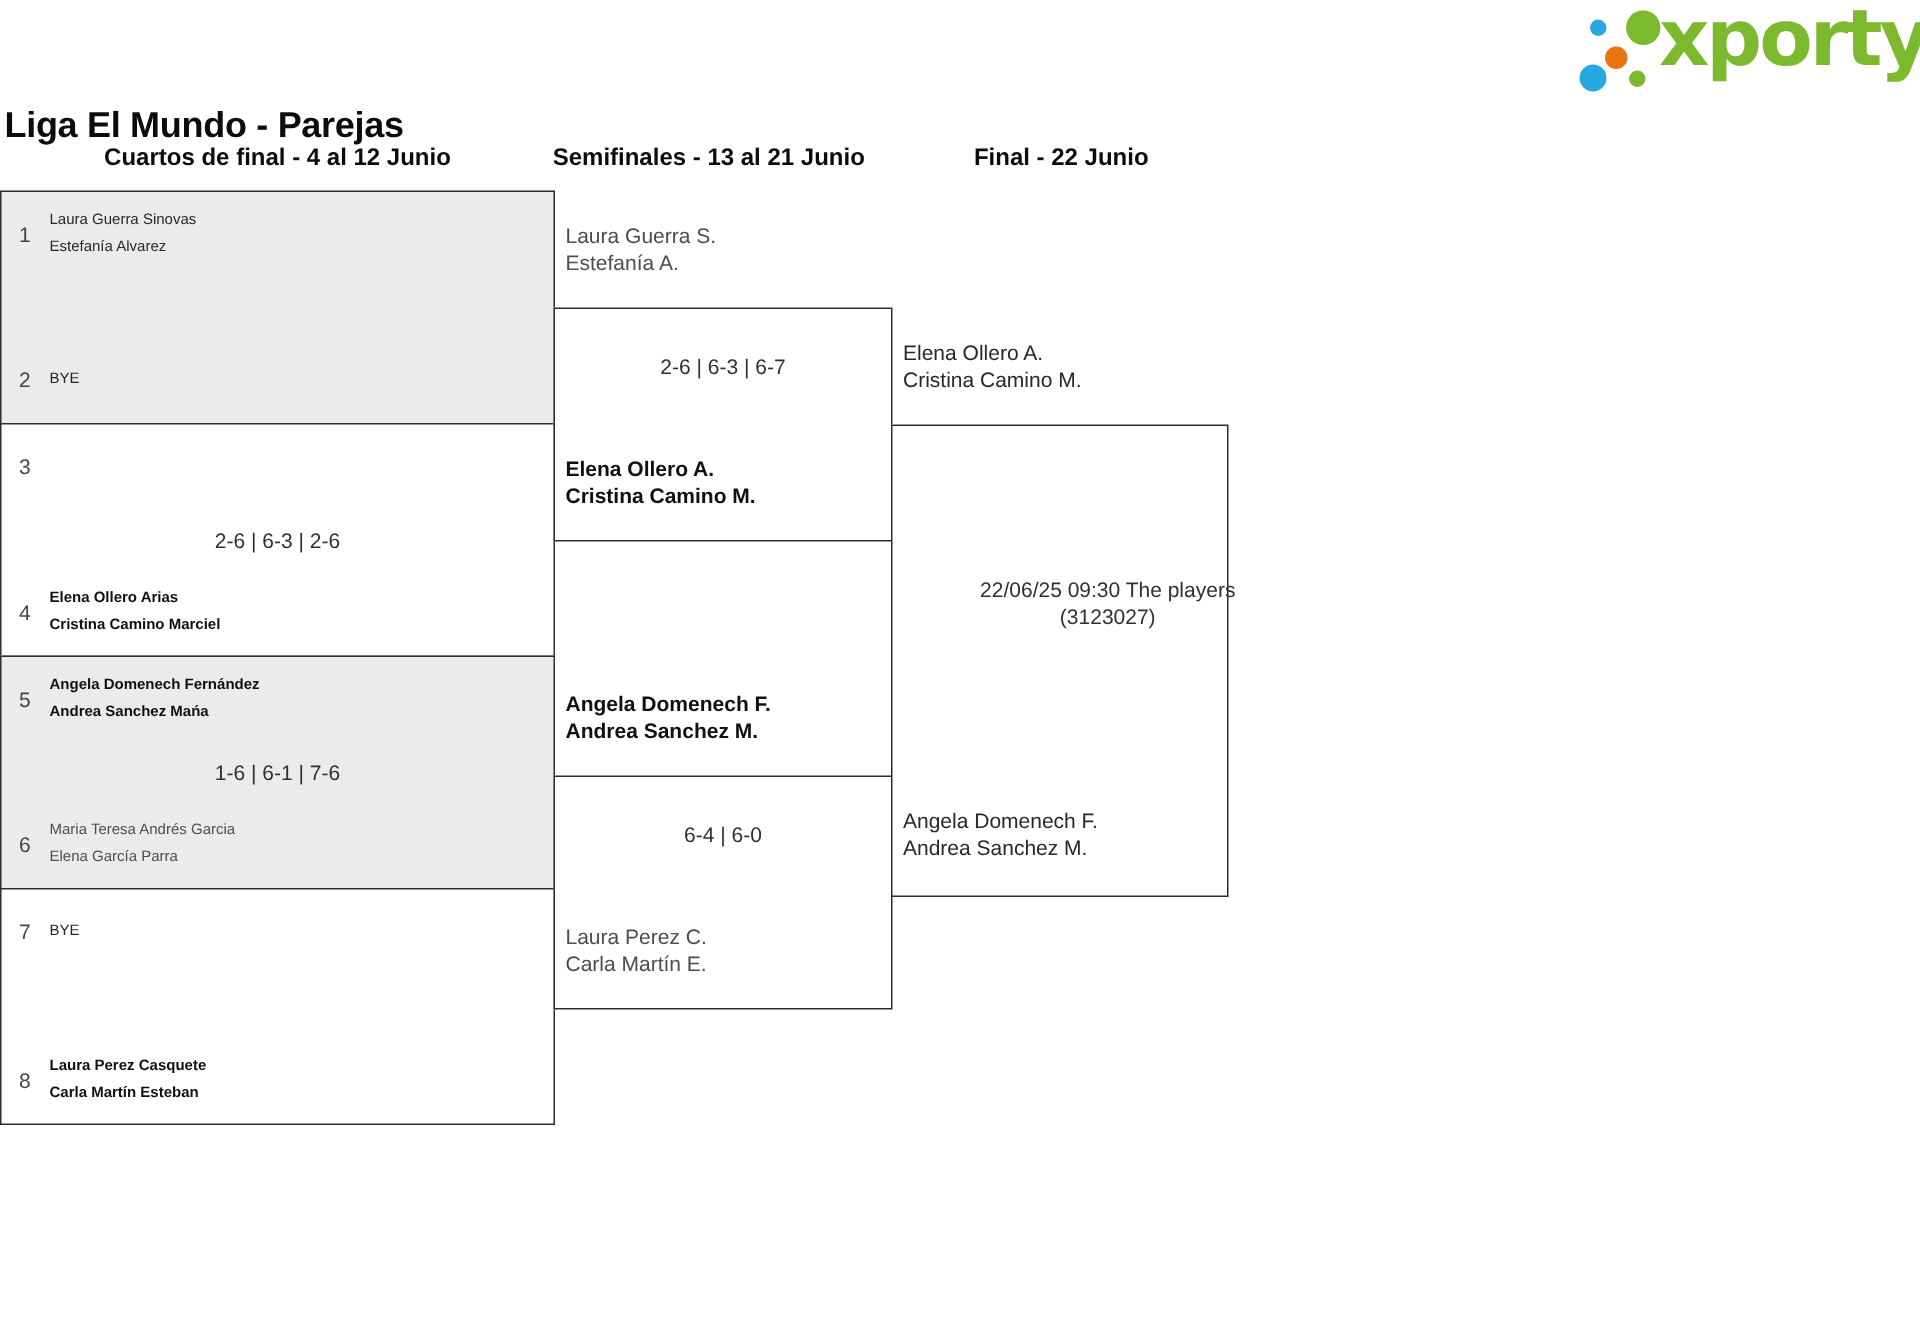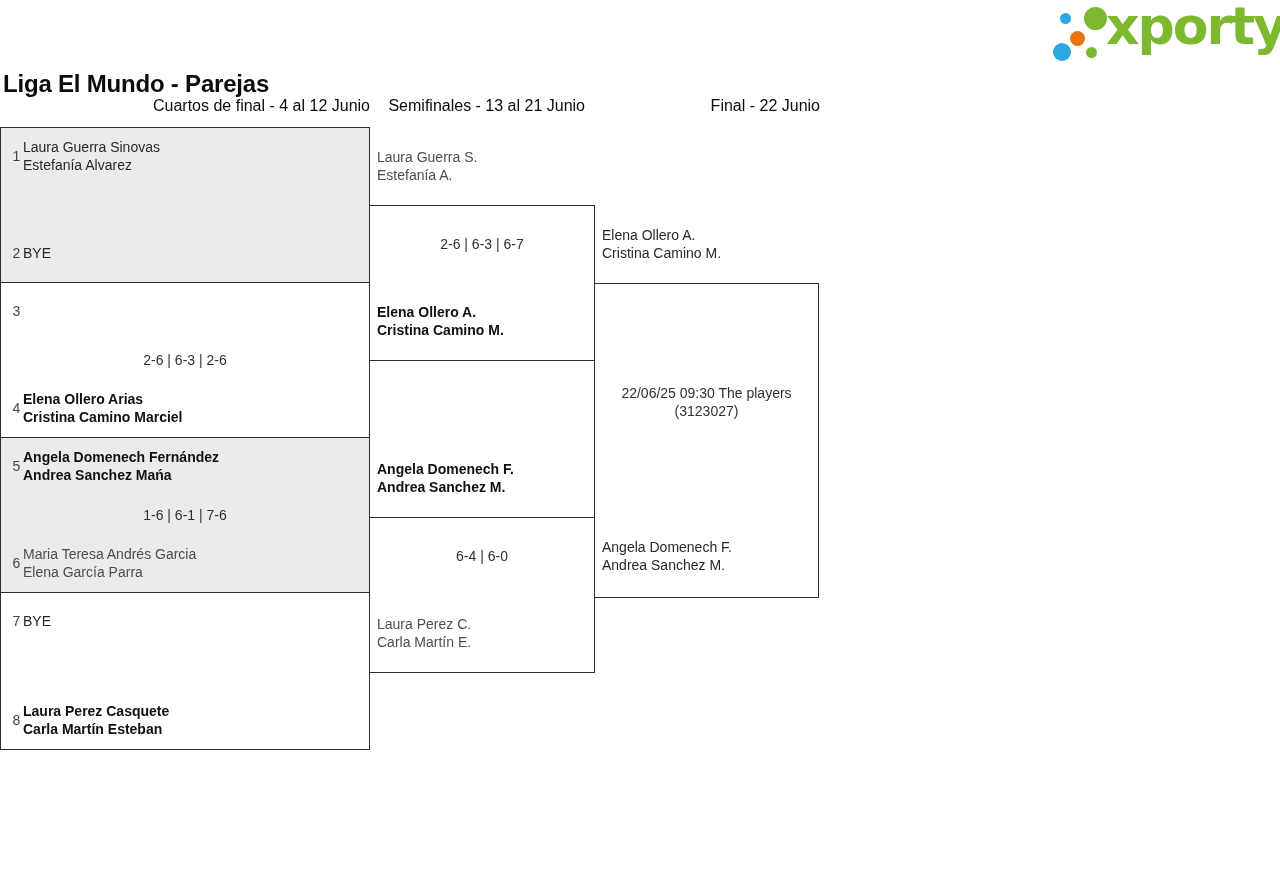--- a/index.html
+++ b/index.html
@@ -12,55 +12,55 @@
   .dot{position:absolute;border-radius:50%;}
   .dot-b1{left:15px;top:13px;width:11px;height:11px;background:#29a8e0;}
   .dot-g1{left:39px;top:7px;width:23px;height:23px;background:#7cb92e;}
   .dot-o1{left:25px;top:31px;width:15px;height:15px;background:#e87511;}
   .dot-b2{left:8px;top:43px;width:18px;height:18px;background:#29a8e0;}
   .dot-g2{left:41px;top:47px;width:11px;height:11px;background:#7cb92e;}
   .logo-word{position:absolute;left:61px;top:-10px;font-size:52px;line-height:72px;font-weight:800;
              color:#7cb92e;letter-spacing:-2px;font-family:"DejaVu Sans", sans-serif;}
   
   .round-header{position:absolute;top:96px;height:20px;font-size:16px;line-height:20px;
-                font-weight:400;text-align:right;color:#0c0c0c;}
+                font-weight:700;text-align:center;color:#0c0c0c;}
   .rh1{left:0;width:370px;}
   .rh2{left:360px;width:225px;}
   .rh3{left:595px;width:225px;}
   
   .match{position:absolute;border:1px solid #2d2d2d;box-sizing:border-box;background:#fff;}
   .qf{left:0;width:370px;}
   .qf1{top:127px;height:156px;background:#ebebeb;}
   .qf2{top:282px;height:156px;}
   .qf3{top:437px;height:156px;background:#ebebeb;}
   .qf4{top:592px;height:158px;}
   .sf1{left:369px;top:205px;width:226px;height:156px;}
   .sf2{left:369px;top:517px;width:226px;height:156px;}
   .fin{left:594px;top:283px;width:225px;height:315px;}
   
   .prow{position:absolute;left:9px;right:8px;height:36px;display:flex;align-items:center;}
   .p-top{top:10px;} .p-bottom{bottom:11px;}
   .seed{width:13px;flex:none;text-align:center;font-size:14px;color:#454545;}
-  .names{margin-left:0;font-size:14px;line-height:18px;}
+  .names{margin-left:10px;font-size:10px;line-height:18px;}
   .qscore{position:absolute;left:0;right:0;top:50%;transform:translateY(-50%);
           text-align:center;font-size:14px;color:#303030;}
   
   .slot{position:absolute;display:flex;flex-direction:column;justify-content:center;
         font-size:14px;line-height:18px;width:212px;}
   .sf1-p1{left:377px;top:128px;height:76px;}
   .sf1-p2{left:377px;top:283px;height:76px;}
   .sf2-p1{left:377px;top:439px;height:77px;}
   .sf2-p2{left:377px;top:595px;height:76px;}
   .fin-p1{left:602px;top:206px;height:76px;}
   .fin-p2{left:602px;top:518px;height:76px;}
   .scoreslot{position:absolute;display:flex;align-items:center;justify-content:center;
              font-size:14px;color:#303030;left:369px;width:226px;height:76px;}
   .sf1-score{top:206px;} .sf2-score{top:518px;}
   .fin-info{position:absolute;left:594px;width:225px;top:384px;text-align:center;
-            font-size:14px;line-height:18px;color:#303030;}
+            font-size:14px;line-height:18px;color:#303030;padding-left:32px;}
   
   .winner{font-weight:700;color:#101010;}
   .loser{color:#4d4d4d;}
   .pending{color:#282828;}
 </style>
 </head>
 <body>
 
 <div class="page">
 

